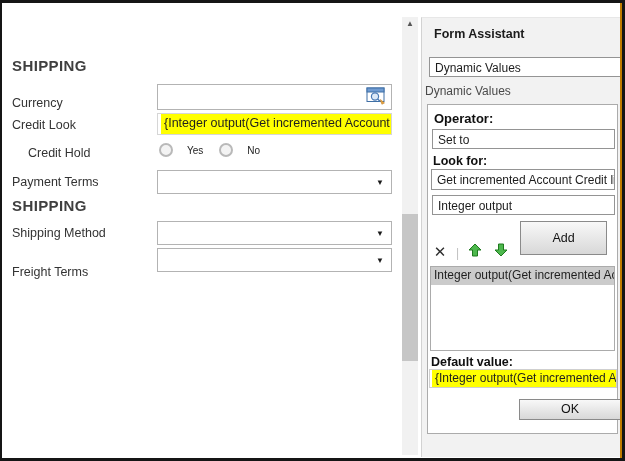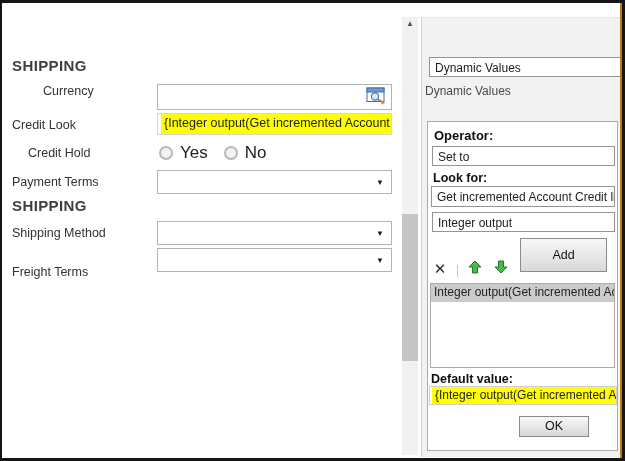--- a/index.html
+++ b/index.html
@@ -19,52 +19,52 @@
   .section-header { position:absolute; font-size:15px; font-weight:bold; color:#3f3f3f; letter-spacing:.4px; }
   .label { position:absolute; font-size:12.5px; color:#333; white-space:nowrap; }
   .input { position:absolute; background:#fff; border:1px solid #b3b3b3; }
   .lookup-btn { position:absolute; right:2px; top:2px; width:26px; height:20px; display:flex; align-items:center; justify-content:center; cursor:pointer; background:#fff; border:none; }
   .selectbox { position:absolute; background:#fff; border:1px solid #b3b3b3; cursor:pointer; }
   .caret { position:absolute; right:7px; top:50%; transform:translateY(-50%); font-size:8px; color:#1a1a1a; }
   .hl-field { position:absolute; background:#fff; border:1px solid #d6d6d6; padding-left:3px; overflow:hidden; }
   .hl-inner { display:block; height:100%; background:#ffff00; font-size:12.5px; color:#1f1f1f; line-height:19px; padding-left:3px; white-space:nowrap; overflow:hidden; }
   .radio-row { position:absolute; display:flex; align-items:center; }
   .radio-circle { width:14px; height:14px; border-radius:50%; border:2px solid #b9b9b9; background:#f3f3f3; display:inline-block; cursor:pointer; }
-  .radio-label { font-size:17px; color:#222; margin-left:7px; }
+  .radio-label { font-size:10px; color:#222; margin-left:14px; }
 
   
   .scroll-track { position:absolute; left:402px; top:17px; width:16px; height:438px; background:#f1f1f1; }
   .scroll-up { position:absolute; left:402px; top:19px; width:16px; text-align:center; font-size:8px; color:#565656; cursor:pointer; }
   .scroll-thumb { position:absolute; left:402px; top:214px; width:16px; height:147px; background:#c6c6c6; cursor:pointer; }
 
   
   .panel { position:absolute; left:421px; top:17px; width:199px; height:440px; background:#f2f2f2; border-left:1px solid #d2d2d2; border-top:1px solid #e7e7e7; overflow:hidden; }
   .panel-title { position:absolute; left:12px; top:9px; font-size:12.5px; font-weight:bold; color:#1c1c1c; }
   .fa-select { position:absolute; background:#fff; border:1px solid #949494; font-size:12px; color:#1c1c1c; padding:3px 0 0 5px; white-space:nowrap; overflow:hidden; cursor:pointer; }
   .dv-select { left:7px; top:39px; width:205px; height:20px; }
   .dv-label { position:absolute; left:3px; top:66px; font-size:12px; color:#4a4a4a; }
-  .groupbox { position:absolute; left:5px; top:86px; width:191px; height:330px; background:#fff; border:1px solid #ababab;margin-top:17px; }
+  .groupbox { position:absolute; left:5px; top:86px; width:191px; height:330px; background:#fff; border:1px solid #ababab; }
   .bold-lbl { position:absolute; font-weight:bold; color:#0f0f0f; white-space:nowrap; }
   .btn { position:absolute; background:linear-gradient(#f8f8f8,#d8d8d8); border:1px solid #8a8a8a; font-size:12.5px; color:#111; text-align:center; line-height:19px; cursor:pointer; }
   .icon-btn { position:absolute; width:18px; height:16px; display:flex; align-items:center; justify-content:center; cursor:pointer; }
   .x-glyph { font-size:15px; color:#2e2e2e; line-height:14px; }
   .tool-sep { position:absolute; color:#c0c0c0; font-size:12px; }
   .listbox { position:absolute; left:2px; top:161px; width:185px; height:85px; background:#fff; border:1px solid #ababab; overflow:hidden; cursor:default; }
   .list-item { height:18px; background:#cbcbcb; font-size:12px; color:#1f1f1f; line-height:17px; padding:0 3px; white-space:nowrap; overflow:hidden; cursor:pointer; }
   .default-field { position:absolute; left:1px; top:264px; width:188px; height:19px; background:#fff; border:1px solid #cfcfcf; padding-left:2px; overflow:hidden; }
   .default-field .hl-inner { line-height:17px; font-size:12px; }
 </style>
 </head>
 <body>
 
 <div class="screen">
 
   <div class="section-header" style="left:12px; top:57px;">SHIPPING</div>
 
-  <div class="label" style="left:12px; top:84px;margin-left:31px;">Currency</div>
+  <div class="label" style="left:12px; top:96px;">Currency</div>
   <div class="input" style="left:157px; top:84px; width:235px; height:26px;">
     <span style="font-size:12.5px; color:#222; line-height:24px; padding-left:4px;"></span>
     <button class="lookup-btn">
       <span>
         <svg width="21" height="18" viewBox="0 0 21 18">
           <rect x="1" y="1" width="17" height="13.5" fill="#ffffff" stroke="#3f6fa5"></rect>
           <rect x="1" y="1" width="17" height="4" fill="#6f9bd1" stroke="#3f6fa5"></rect>
           <circle cx="9" cy="9.5" r="3.6" fill="#dce9f7" stroke="#4a7ab5" stroke-width="1.2"></circle>
           <line x1="11.6" y1="12" x2="14" y2="14.2" stroke="#4a7ab5" stroke-width="1.5"></line>
           <path d="M14.5 12.5 l4 3.4 -2.6 1.4 -1.4 -3.6 z" fill="#e8a33d" stroke="#b5751c" stroke-width="0.5"></path>
@@ -104,20 +104,21 @@
   <div class="selectbox" style="left:157px; top:248px; width:235px; height:24px;">
     <span style="font-size:12.5px; line-height:22px; padding-left:4px;"></span>
     <span class="caret">▼</span>
   </div>
 
   <div class="scroll-track"></div>
   <div class="scroll-up">▲</div>
   <div class="scroll-thumb"></div>
 
   <div class="panel">
+    <div class="panel-title">Form Assistant</div>
 
     <div class="fa-select dv-select">
       <span>Dynamic Values</span>
     </div>
 
     <div class="dv-label">Dynamic Values</div>
 
     <div class="groupbox">
       <div class="bold-lbl" style="left:6px; top:6px; font-size:13px;">Operator:</div>
       <div class="fa-select" style="left:4px; top:24px; width:183px; height:20px;">
@@ -155,21 +156,21 @@
 
       <div class="listbox">
         <div class="list-item" style="background: rgb(203, 203, 203);">Integer output(Get incremented Account Credit limit)</div>
       </div>
 
       <div class="bold-lbl" style="left:3px; top:250px; font-size:12.5px;">Default value:</div>
       <div class="default-field">
         <span class="hl-inner" style="background: rgb(255, 255, 0);">{Integer output(Get incremented Account Credit limit)}</span>
       </div>
 
-      <button class="btn" style="left:91px; top:294px; width:70px; height:21px;">OK</button>
+      <button class="btn" style="left:91px; top:294px; width:102px; height:21px;">OK</button>
     </div>
   </div>
 
   <div class="accent-edge" style="background: rgb(192, 123, 0);"></div>
   <div class="frame frame-top"></div>
   <div class="frame frame-bottom"></div>
   <div class="frame frame-left"></div>
   <div class="frame frame-right"></div>
 
 </div>

